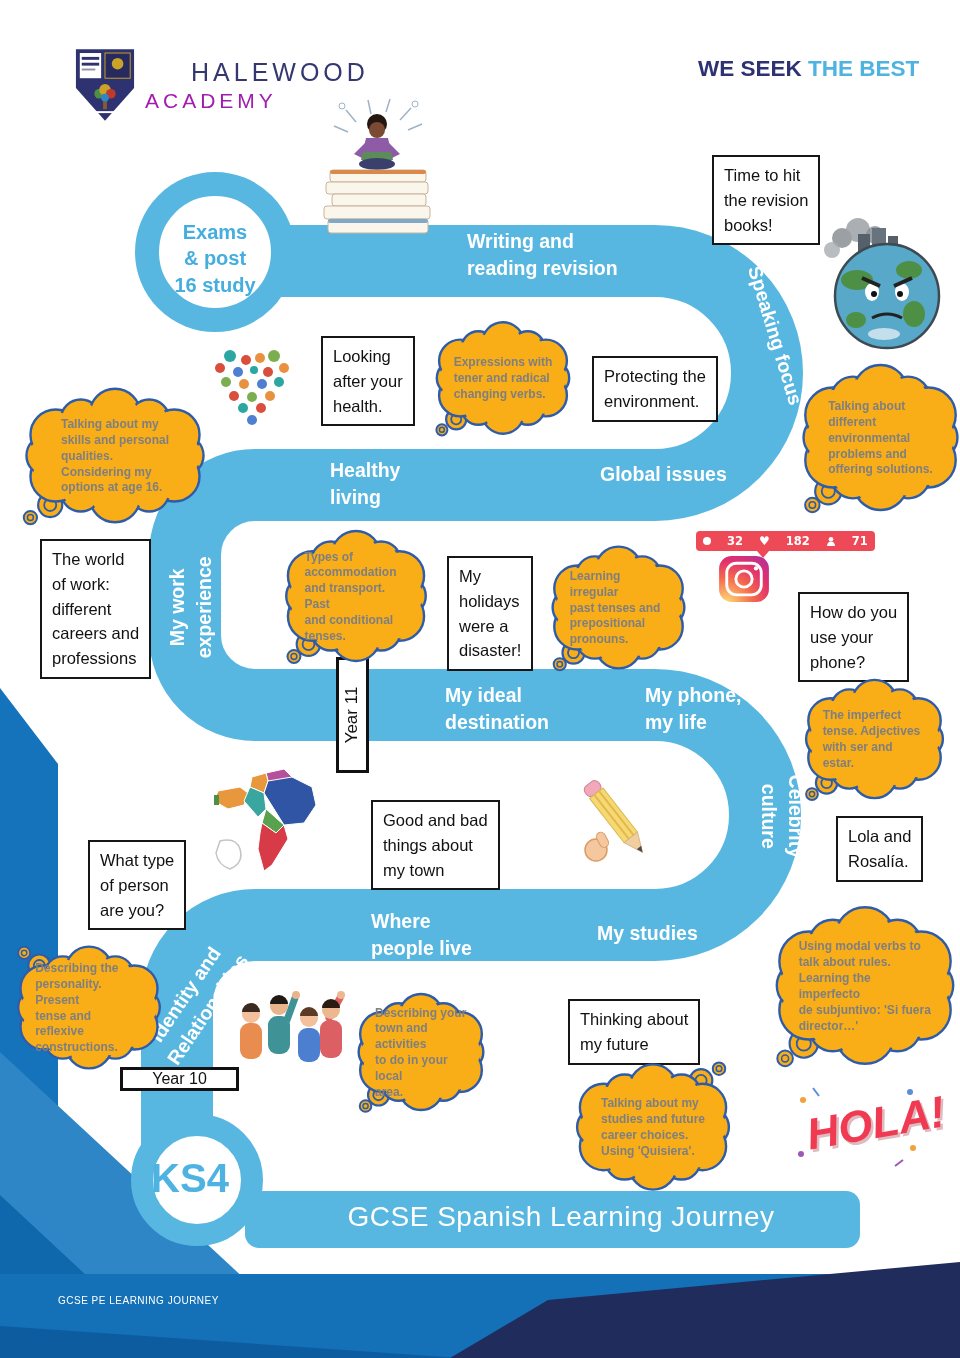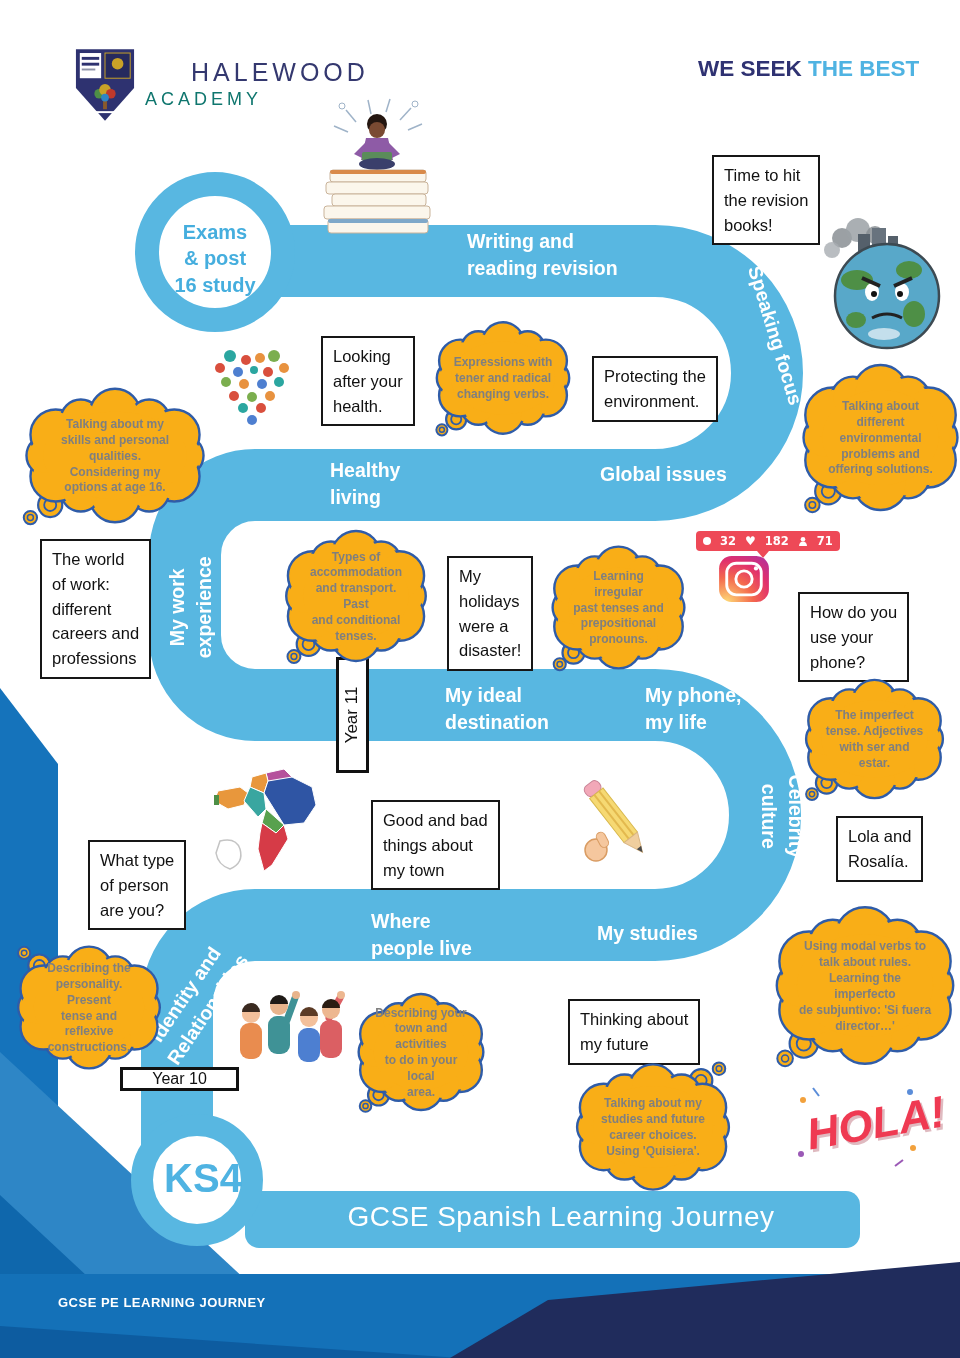--- a/index.html
+++ b/index.html
@@ -11,44 +11,44 @@
   .box{position:absolute;background:#fff;border:2.5px solid #161616;padding:6px 10px;
        font-size:16.5px;line-height:1.5;color:#111;white-space:pre-line;width:max-content;}
   
   .plabel{position:absolute;color:#fff;font-weight:bold;font-size:19.5px;line-height:1.4;
           white-space:pre-line;}
   .rot{text-align:center;}
   
   .cloud{position:absolute;}
   .cloud-svg{position:absolute;left:0;top:0;overflow:visible;}
   .cloud-text{position:absolute;left:11%;right:11%;top:14%;bottom:12%;display:flex;
-       align-items:center;justify-content:center;text-align:center;font-size:12px;
+       align-items:center;justify-content:center;text-align:left;font-size:12px;
        font-weight:bold;color:#7F7F7F;line-height:1.32;white-space:pre-line;}
   
   .year-box{position:absolute;background:#fff;border:3px solid #111;display:flex;
        align-items:center;justify-content:center;color:#111;box-sizing:border-box;}
   .vtext{transform:rotate(-90deg);white-space:nowrap;font-size:17px;}
   .circle-label{position:absolute;text-align:center;font-weight:bold;white-space:pre-line;}
   .exams-label{color:#45AEDE;font-size:20px;line-height:1.32;}
   .ks4-label{color:#4FB3E2;font-size:40px;}
   .banner-label{position:absolute;color:#fff;font-size:28px;text-align:center;
        font-weight:400;letter-spacing:.5px;}
   .school1{position:absolute;font-size:25px;color:#34386F;letter-spacing:4px;font-weight:500;margin-left:46px;}
-  .school2{position:absolute;font-size:18px;color:#0f766e;letter-spacing:4px;}
+  .school2{position:absolute;font-size:21px;color:#a21caf;letter-spacing:4px;}
   .motto{position:absolute;font-size:22.5px;font-weight:800;}
   .motto .m1{color:#2F3272;}
   .motto .m2{color:#4FB3E2;}
-  .ig-bar{position:absolute;display:flex;align-items:center;gap:9px;background:#EE4957;
+  .ig-bar{position:absolute;display:flex;align-items:center;gap:16px;background:#EE4957;
        border-radius:4px;padding:3px 7px;color:#fff;font-size:11.5px;font-weight:bold;
        font-family:"DejaVu Sans",sans-serif;width:max-content;}
   .ig-dot{display:inline-block;width:8px;height:8px;border-radius:50%;background:#fff;}
   .ig-heart{font-size:12px;line-height:1;}
   .ig-pointer{position:absolute;width:0;height:0;border-left:6px solid transparent;
        border-right:6px solid transparent;border-top:7px solid #EE4957;}
-  .footer-label{position:absolute;color:#fff;font-weight:bold;font-size:13px;
+  .footer-label{position:absolute;color:#fff;font-weight:normal;font-size:10px;
        letter-spacing:.5px;}
   .hola{position:absolute;transform:rotate(-10deg);font-style:italic;font-weight:900;
        font-size:44px;color:#EF3A52;text-shadow:2px 3px 0 rgba(150,25,45,.3);}
 </style>
 </head>
 <body>
 
 <div class="poster">
 
   <svg class="layer" width="960" height="1358">
@@ -240,21 +240,21 @@
     <rect x="22" y="66" width="20" height="2" fill="#fff"></rect>
   </svg>
   <div class="school1" style="left:145px;top:58px">HALEWOOD</div>
   <div class="school2" style="left:145px;top:89px">ACADEMY</div>
 
   <div class="motto" style="left:698px;top:56px"><span class="m1">WE SEEK </span><span class="m2">THE BEST</span></div>
 
   <div class="circle-label exams-label" style="left:150px;top:219px;width:130px">Exams
 &amp; post
 16 study</div>
-  <div class="circle-label ks4-label" style="left:153px;top:1156px;width:100px">KS4</div>
+  <div class="circle-label ks4-label" style="left:140px;top:1156px;width:100px">KS4</div>
   <div class="banner-label" style="left:278px;top:1201px;width:566px">GCSE Spanish Learning Journey</div>
 
   <div class="plabel" style="left:467px;top:228px">Writing and
 reading revision</div>
   <div class="plabel rot" style="left:695px;top:322px;width:160px;transform:rotate(73deg)">Speaking focus</div>
   <div class="plabel" style="left:330px;top:457px">Healthy
 living</div>
   <div class="plabel" style="left:600px;top:461px">Global issues</div>
   <div class="plabel rot" style="left:101px;top:580px;width:180px;transform:rotate(-90deg)">My work experience</div>
   <div class="plabel" style="left:445px;top:682px">My ideal

